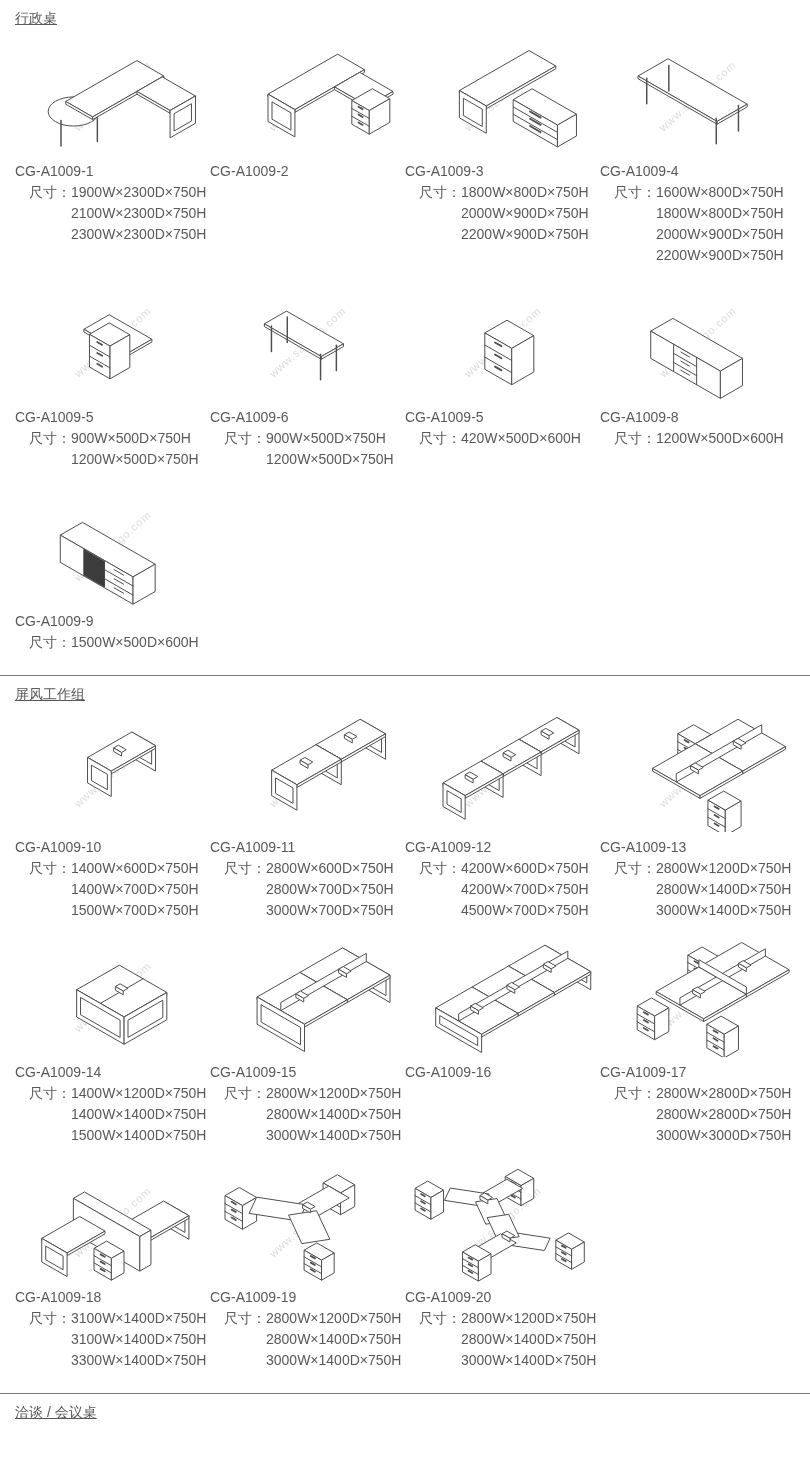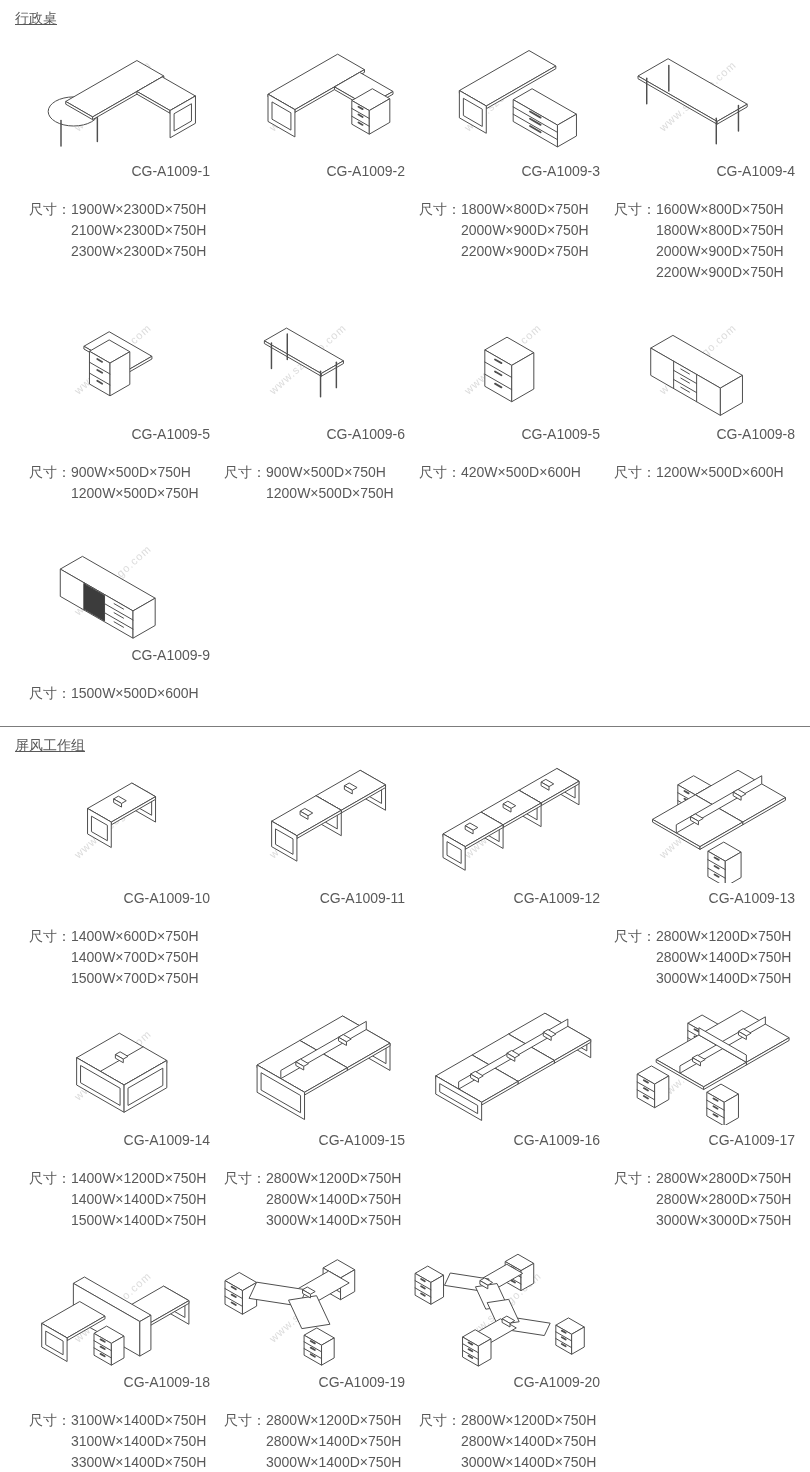--- a/index.html
+++ b/index.html
@@ -8,22 +8,22 @@
   .section-title{font-size:14px;font-weight:400;margin:0;padding:10px 0 0;text-decoration:underline;}
   .grid{display:grid;grid-template-columns:repeat(4,1fr);row-gap:16px;margin-top:8px;}
   .card{position:relative;}
   .illo-wrap{height:120px;position:relative;display:flex;align-items:center;justify-content:center;overflow:hidden;}
   .wm{position:absolute;color:#dcdcdc;font-size:11px;letter-spacing:1px;transform:rotate(-42deg);white-space:nowrap;pointer-events:none;}
   svg.illo{width:192px;height:120px;position:relative;}
   .illo .f{fill:#fff;stroke:#4f4f4f;stroke-width:1.1;stroke-linejoin:round;}
   .illo .nf{fill:none;stroke:#4f4f4f;stroke-width:1.1;stroke-linejoin:round;}
   .illo .dk{fill:#3c3c3c;stroke:#3c3c3c;}
   .illo line{stroke:#4f4f4f;stroke-width:1.1;stroke-linecap:round;}
-  .model{text-align:right;font-size:14px;margin-top:5px;line-height:20px;}
-  .dims{margin-top:18px;font-size:14px;line-height:21px;padding-left:14px;}
+  .model{text-align:left;font-size:14px;margin-top:5px;line-height:20px;}
+  .dims{margin-top:1px;font-size:14px;line-height:21px;padding-left:14px;}
   .dim-line.cont{padding-left:42px;}
   .divider{border:none;border-top:1px solid #7c7c7c;margin:22px 0 0;}
 </style>
 </head>
 <body>
 
 <div>
 
   <div class="section">
     <h2 class="section-title">行政桌</h2>
@@ -284,20 +284,25 @@
               <polygon points="87.8,80.0 136.6,52.0 136.6,55.0 87.8,83.0" class="f"></polygon>
               <polygon points="60.0,64.0 87.8,80.0 87.8,108.0 60.0,92.0" class="f"></polygon>
               <polygon points="64.3,72.5 83.5,83.5 83.5,100.5 64.3,89.5" class="nf"></polygon>
               <polygon points="91.3,53.0 100.0,58.0 105.2,55.0 96.5,50.0" class="f"></polygon>
               <polygon points="91.3,53.0 100.0,58.0 100.0,62.0 91.3,57.0" class="f"></polygon>
               <polygon points="140.0,25.0 148.7,30.0 154.0,27.0 145.3,22.0" class="f"></polygon>
               <polygon points="140.0,25.0 148.7,30.0 148.7,34.0 140.0,29.0" class="f"></polygon>
             </svg>
         </div>
         <div class="model">CG-A1009-11</div>
+        <div class="dims">
+          <div class="dim-line"><span>尺寸：</span><span>2800W×600D×750H</span></div>
+          <div class="dim-line cont">2800W×700D×750H</div>
+          <div class="dim-line cont">3000W×700D×750H</div>
+        </div>
       </div>
 
       <div class="card">
         <div class="illo-wrap">
           <span class="wm">www.szcogo.com</span>
           <svg class="illo" viewBox="0 0 200 132">
               <polygon points="159.3,6.0 183.6,20.0 183.6,46.0 159.3,32.0" class="f"></polygon>
               <polygon points="163.6,14.5 179.3,23.5 179.3,38.5 163.6,29.5" class="nf"></polygon>
               <polygon points="117.5,30.0 141.9,44.0 183.6,20.0 159.3,6.0" class="f"></polygon>
               <polygon points="117.5,30.0 141.9,44.0 141.9,47.0 117.5,33.0" class="f"></polygon>
@@ -316,20 +321,25 @@
               <polygon points="38.4,86.5 54.0,95.5 54.0,110.5 38.4,101.5" class="nf"></polygon>
               <polygon points="58.4,69.0 67.1,74.0 72.3,71.0 63.6,66.0" class="f"></polygon>
               <polygon points="58.4,69.0 67.1,74.0 67.1,78.0 58.4,73.0" class="f"></polygon>
               <polygon points="100.1,45.0 108.8,50.0 114.0,47.0 105.3,42.0" class="f"></polygon>
               <polygon points="100.1,45.0 108.8,50.0 108.8,54.0 100.1,49.0" class="f"></polygon>
               <polygon points="141.9,21.0 150.6,26.0 155.8,23.0 147.1,18.0" class="f"></polygon>
               <polygon points="141.9,21.0 150.6,26.0 150.6,30.0 141.9,25.0" class="f"></polygon>
             </svg>
         </div>
         <div class="model">CG-A1009-12</div>
+        <div class="dims">
+          <div class="dim-line"><span>尺寸：</span><span>4200W×600D×750H</span></div>
+          <div class="dim-line cont">4200W×700D×750H</div>
+          <div class="dim-line cont">4500W×700D×750H</div>
+        </div>
       </div>
 
       <div class="card">
         <div class="illo-wrap">
           <span class="wm">www.szcogo.com</span>
           <svg class="illo" viewBox="0 0 200 132">
               <polygon points="77.8,24.0 97.0,35.0 114.4,25.0 95.2,14.0" class="f"></polygon>
               <polygon points="77.8,24.0 97.0,35.0 97.0,61.0 77.8,50.0" class="f"></polygon>
               <polygon points="97.0,35.0 114.4,25.0 114.4,51.0 97.0,61.0" class="f"></polygon>
               <line x1="77.8" y1="32.7" x2="97.0" y2="43.7"></line>

